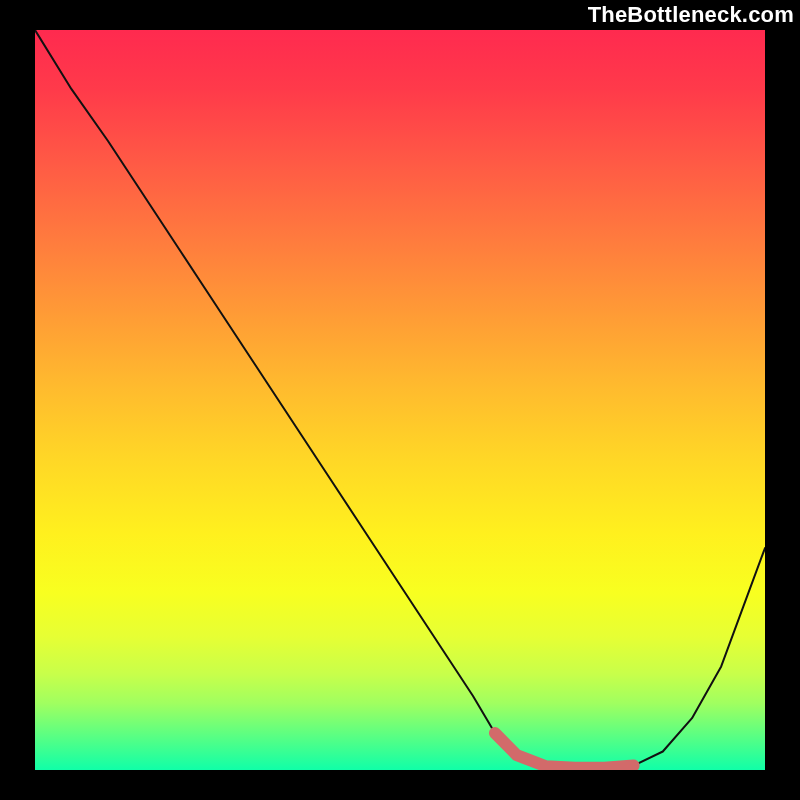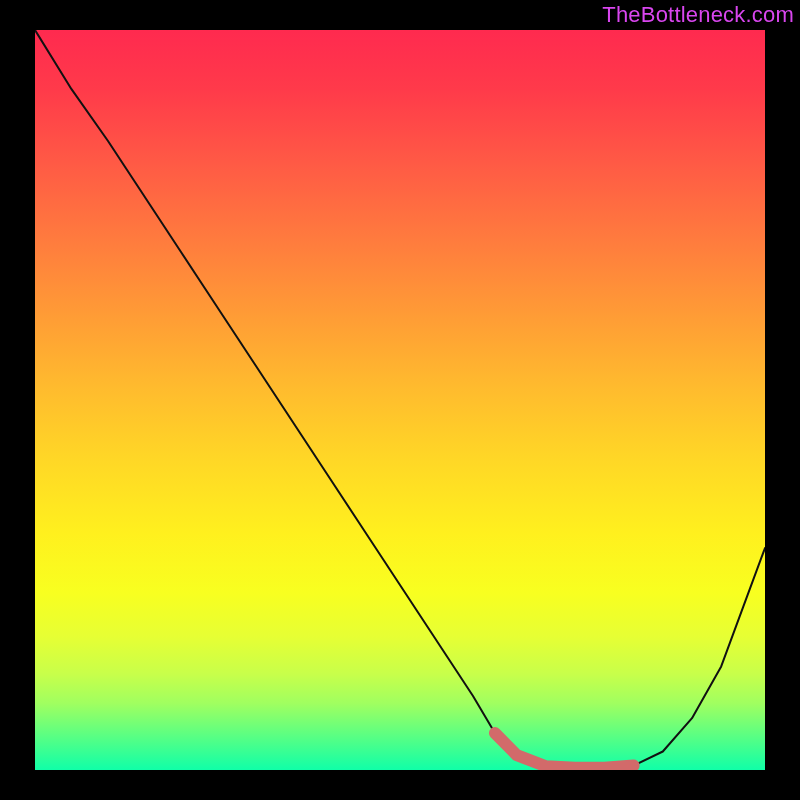--- a/index.html
+++ b/index.html
@@ -14,23 +14,23 @@
   .frame {
     position: relative;
     width: 800px;
     height: 800px;
     background: #000;
   }
   .watermark {
     position: absolute;
     top: 2px;
     right: 6px;
-    color: #d946ef;
+    color: #ffffff;
     font-size: 22px;
-    font-weight: 400;
+    font-weight: 700;
     font-family: Arial, sans-serif;
     letter-spacing: 0.2px;
     user-select: none;
     z-index: 10;
   }
   .plot-area {
     position: absolute;
     left: 35px;
     top: 30px;
     width: 730px;

